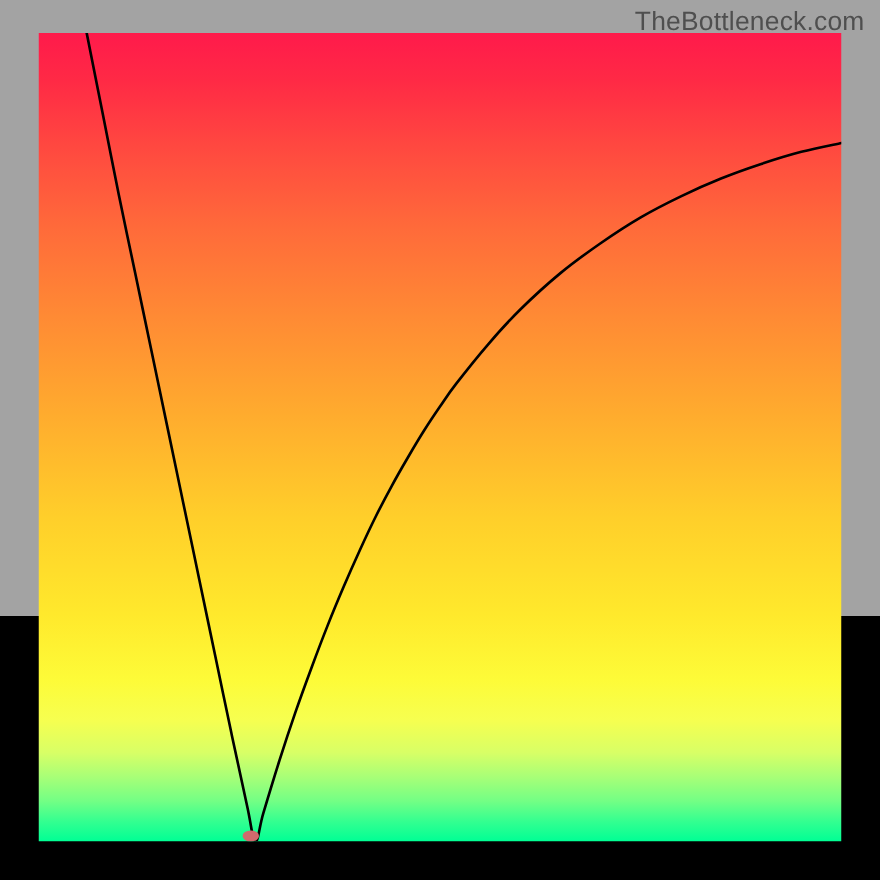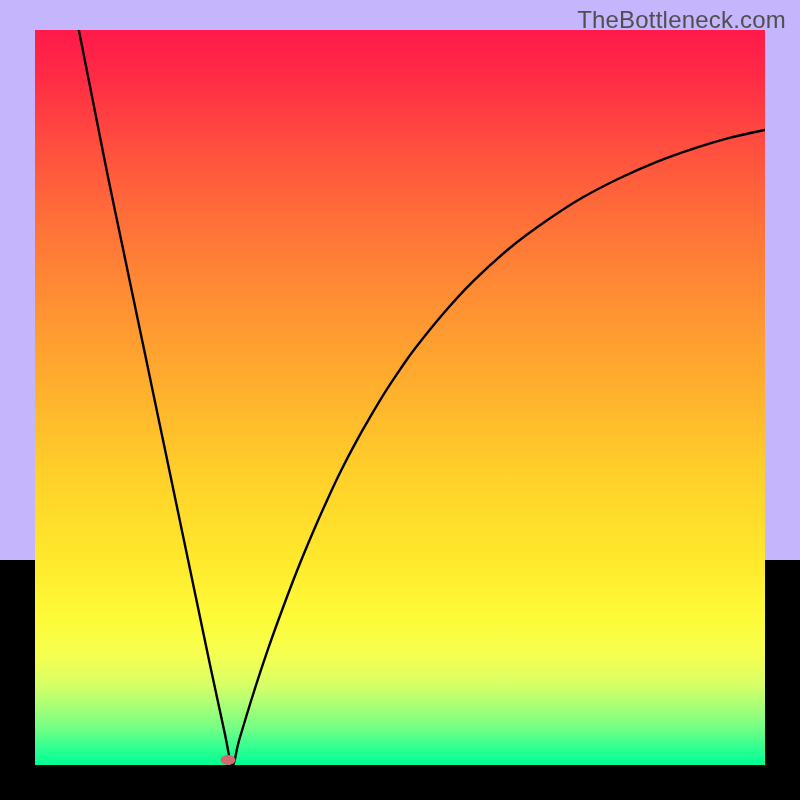--- a/index.html
+++ b/index.html
@@ -7,21 +7,21 @@
     padding: 0;
     width: 800px;
     height: 800px;
     background: #000;
     overflow: hidden;
   }
   .frame {
     position: relative;
     width: 800px;
     height: 560px;
-    background: #c4b5fd;
+    background: #a3a3a3;
   }
   .watermark {
     position: absolute;
     top: 6px;
     right: 14px;
     font-family: Arial, Helvetica, sans-serif;
     font-size: 24px;
     color: #4f4f4f;
     letter-spacing: 0.2px;
     user-select: none;

